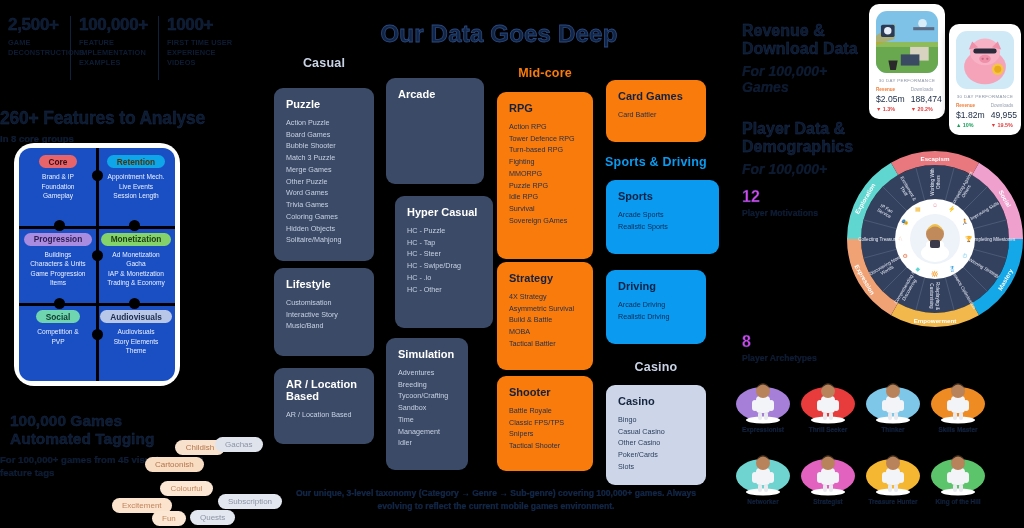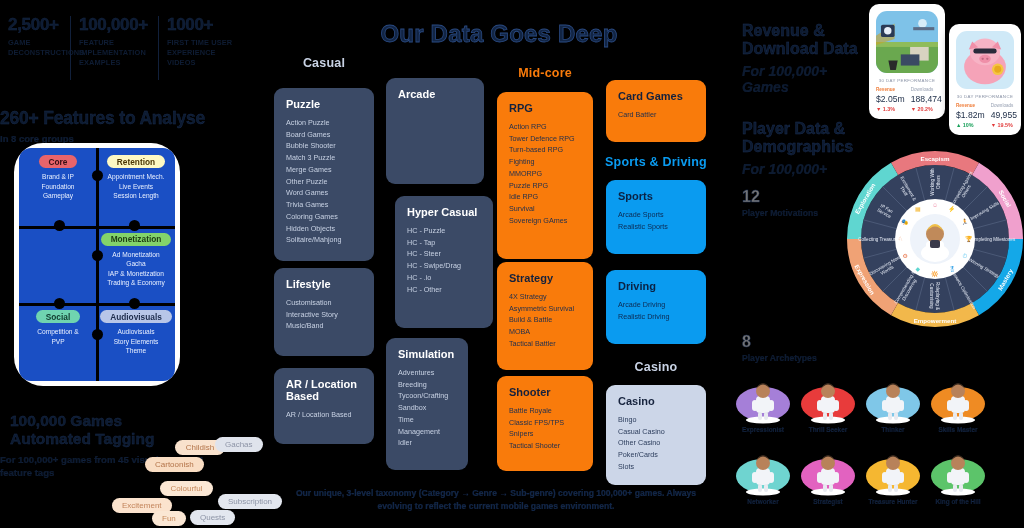--- a/index.html
+++ b/index.html
@@ -27,21 +27,21 @@
 
   
   #feat-head { left:0; top:108px; width:230px; }
   #feat-head .h { font-size:17.5px; font-weight:bold; color:#0d1b31; letter-spacing:-.2px;
                   -webkit-text-stroke:.35px #1a2e52; }
   #feat-head .sub { font-size:9.5px; font-weight:bold; color:#0d1b31; margin-top:4px;
                     -webkit-text-stroke:.2px #17294a;}
 
   
   #puzzle { left:14px; top:143px; width:166px; height:243px;
-            background:#fff; border-radius:29px; padding:5px; }
+            background:#fff; border-radius:20px; padding:5px; }
   .puzzle-inner { width:100%; height:100%; background:#1a4fc4; border-radius:12px; position:relative; overflow:hidden; }
   .pq { position:absolute; width:50%; height:33.33%; display:flex; flex-direction:column;
         align-items:center; justify-content:flex-start; padding-top:7px; }
   .chip { border-radius:9px; padding:1.5px 10px; font-size:8.3px; font-weight:bold; white-space:nowrap; }
   .pq ul { list-style:none; margin-top:4px; text-align:center; }
   .pq li { font-size:6.6px; color:#e9f0ff; line-height:1.45; white-space:nowrap; }
   .divv { position:absolute; background:#000; }
   .vline { left:50%; top:0; width:3px; height:100%; margin-left:-1.5px; }
   .hline1 { left:0; top:33.33%; width:100%; height:3px; }
   .hline2 { left:0; top:66.66%; width:100%; height:3px; }
@@ -78,21 +78,21 @@
   .card-blue li { color:#0d2a52; }
   .card-pale { background:#ccd6e8; color:#16233d; }
   .card-pale h4 { color:#16233d; }
   .card-pale li { color:#2c3d5c; }
 
   
   .rh { font-size:16px; font-weight:bold; color:#0d1b31; line-height:1.15;
         -webkit-text-stroke:.4px #1c3158; }
   .rsub { font-size:14px; font-weight:bold; color:#0d1b31; margin-top:4px;font-style:italic;
           -webkit-text-stroke:.18px #17294a;}
-  .bignum { font-size:16px; font-weight:bold; color:#737373; -webkit-text-stroke:.4px #1c3158;}
+  .bignum { font-size:16px; font-weight:bold; color:#d946ef; -webkit-text-stroke:.4px #1c3158;}
   .bignum-lbl { font-size:8.6px; font-weight:bold; color:#0d1b31; line-height:1.3; margin-top:2px;
                 -webkit-text-stroke:.18px #17294a;}
 
   
   .appcard { position:absolute; background:#fff; border-radius:10px; padding:7px;
              box-shadow:0 3px 10px rgba(0,0,0,.45); }
   .appicon { width:100%; border-radius:11px; overflow:hidden; }
   .perf { font-size:4.4px; color:#8a93a6; text-align:center; margin:5px 0 4px;
           letter-spacing:.35px; text-transform:uppercase; }
   .metrics { display:flex; gap:6px; }
@@ -147,25 +147,34 @@
       <div class="divv hline2"></div>
     <div class="pq" style="left: 0%; top: 0%;">
           <div class="chip" style="background: rgb(232, 100, 107); color: rgb(58, 16, 20);">Core</div>
           <ul>
             <li>Brand &amp; IP</li>
             <li>Foundation</li>
             <li>Gameplay</li>
           </ul>
         </div>
         <div class="pq" style="left: 50%; top: 0%;">
-          <div class="chip" style="background: #fef9c3; color: rgb(74, 54, 5);">Retention</div>
+          <div class="chip" style="background: #0ea5e9; color: rgb(74, 54, 5);">Retention</div>
           <ul>
             <li>Appointment Mech.</li>
             <li>Live Events</li>
             <li>Session Length</li>
+          </ul>
+        </div>
+        <div class="pq" style="left: 0%; top: 33.33%;">
+          <div class="chip" style="background: rgb(169, 140, 224); color: rgb(45, 27, 82);">Progression</div>
+          <ul>
+            <li>Buildings</li>
+            <li>Characters &amp; Units</li>
+            <li>Game Progression</li>
+            <li>Items</li>
           </ul>
         </div>
         <div class="pq" style="left: 50%; top: 33.33%;">
           <div class="chip" style="background: rgb(131, 211, 106); color: rgb(29, 61, 18);">Monetization</div>
           <ul>
             <li>Ad Monetization</li>
             <li>Gacha</li>
             <li>IAP &amp; Monetization</li>
             <li>Trading &amp; Economy</li>
           </ul>
@@ -304,21 +313,21 @@
           <li>Tactical Shooter</li>
         </ul>
       </div>
       <div class="card abs card-orange" style="left: 606px; top: 80px; width: 100px; min-height: 62px;">
         <h4>Card Games</h4>
         <ul>
           <li>Card Battler</li>
         </ul>
       </div>
       <div class="cat-head abs" style="left: 602px; top: 155px; width: 108px; color: rgb(10, 155, 240);">Sports &amp; Driving</div>
-      <div class="card abs card-blue" style="left: 606px; top: 180px; width: 100px; min-height: 74px;">
+      <div class="card abs card-blue" style="left: 606px; top: 180px; width: 113px; min-height: 74px;">
         <h4>Sports</h4>
         <ul>
           <li>Arcade Sports</li>
           <li>Realistic Sports</li>
         </ul>
       </div>
       <div class="card abs card-blue" style="left: 606px; top: 270px; width: 100px; min-height: 74px;">
         <h4>Driving</h4>
         <ul>
           <li>Arcade Driving</li>

